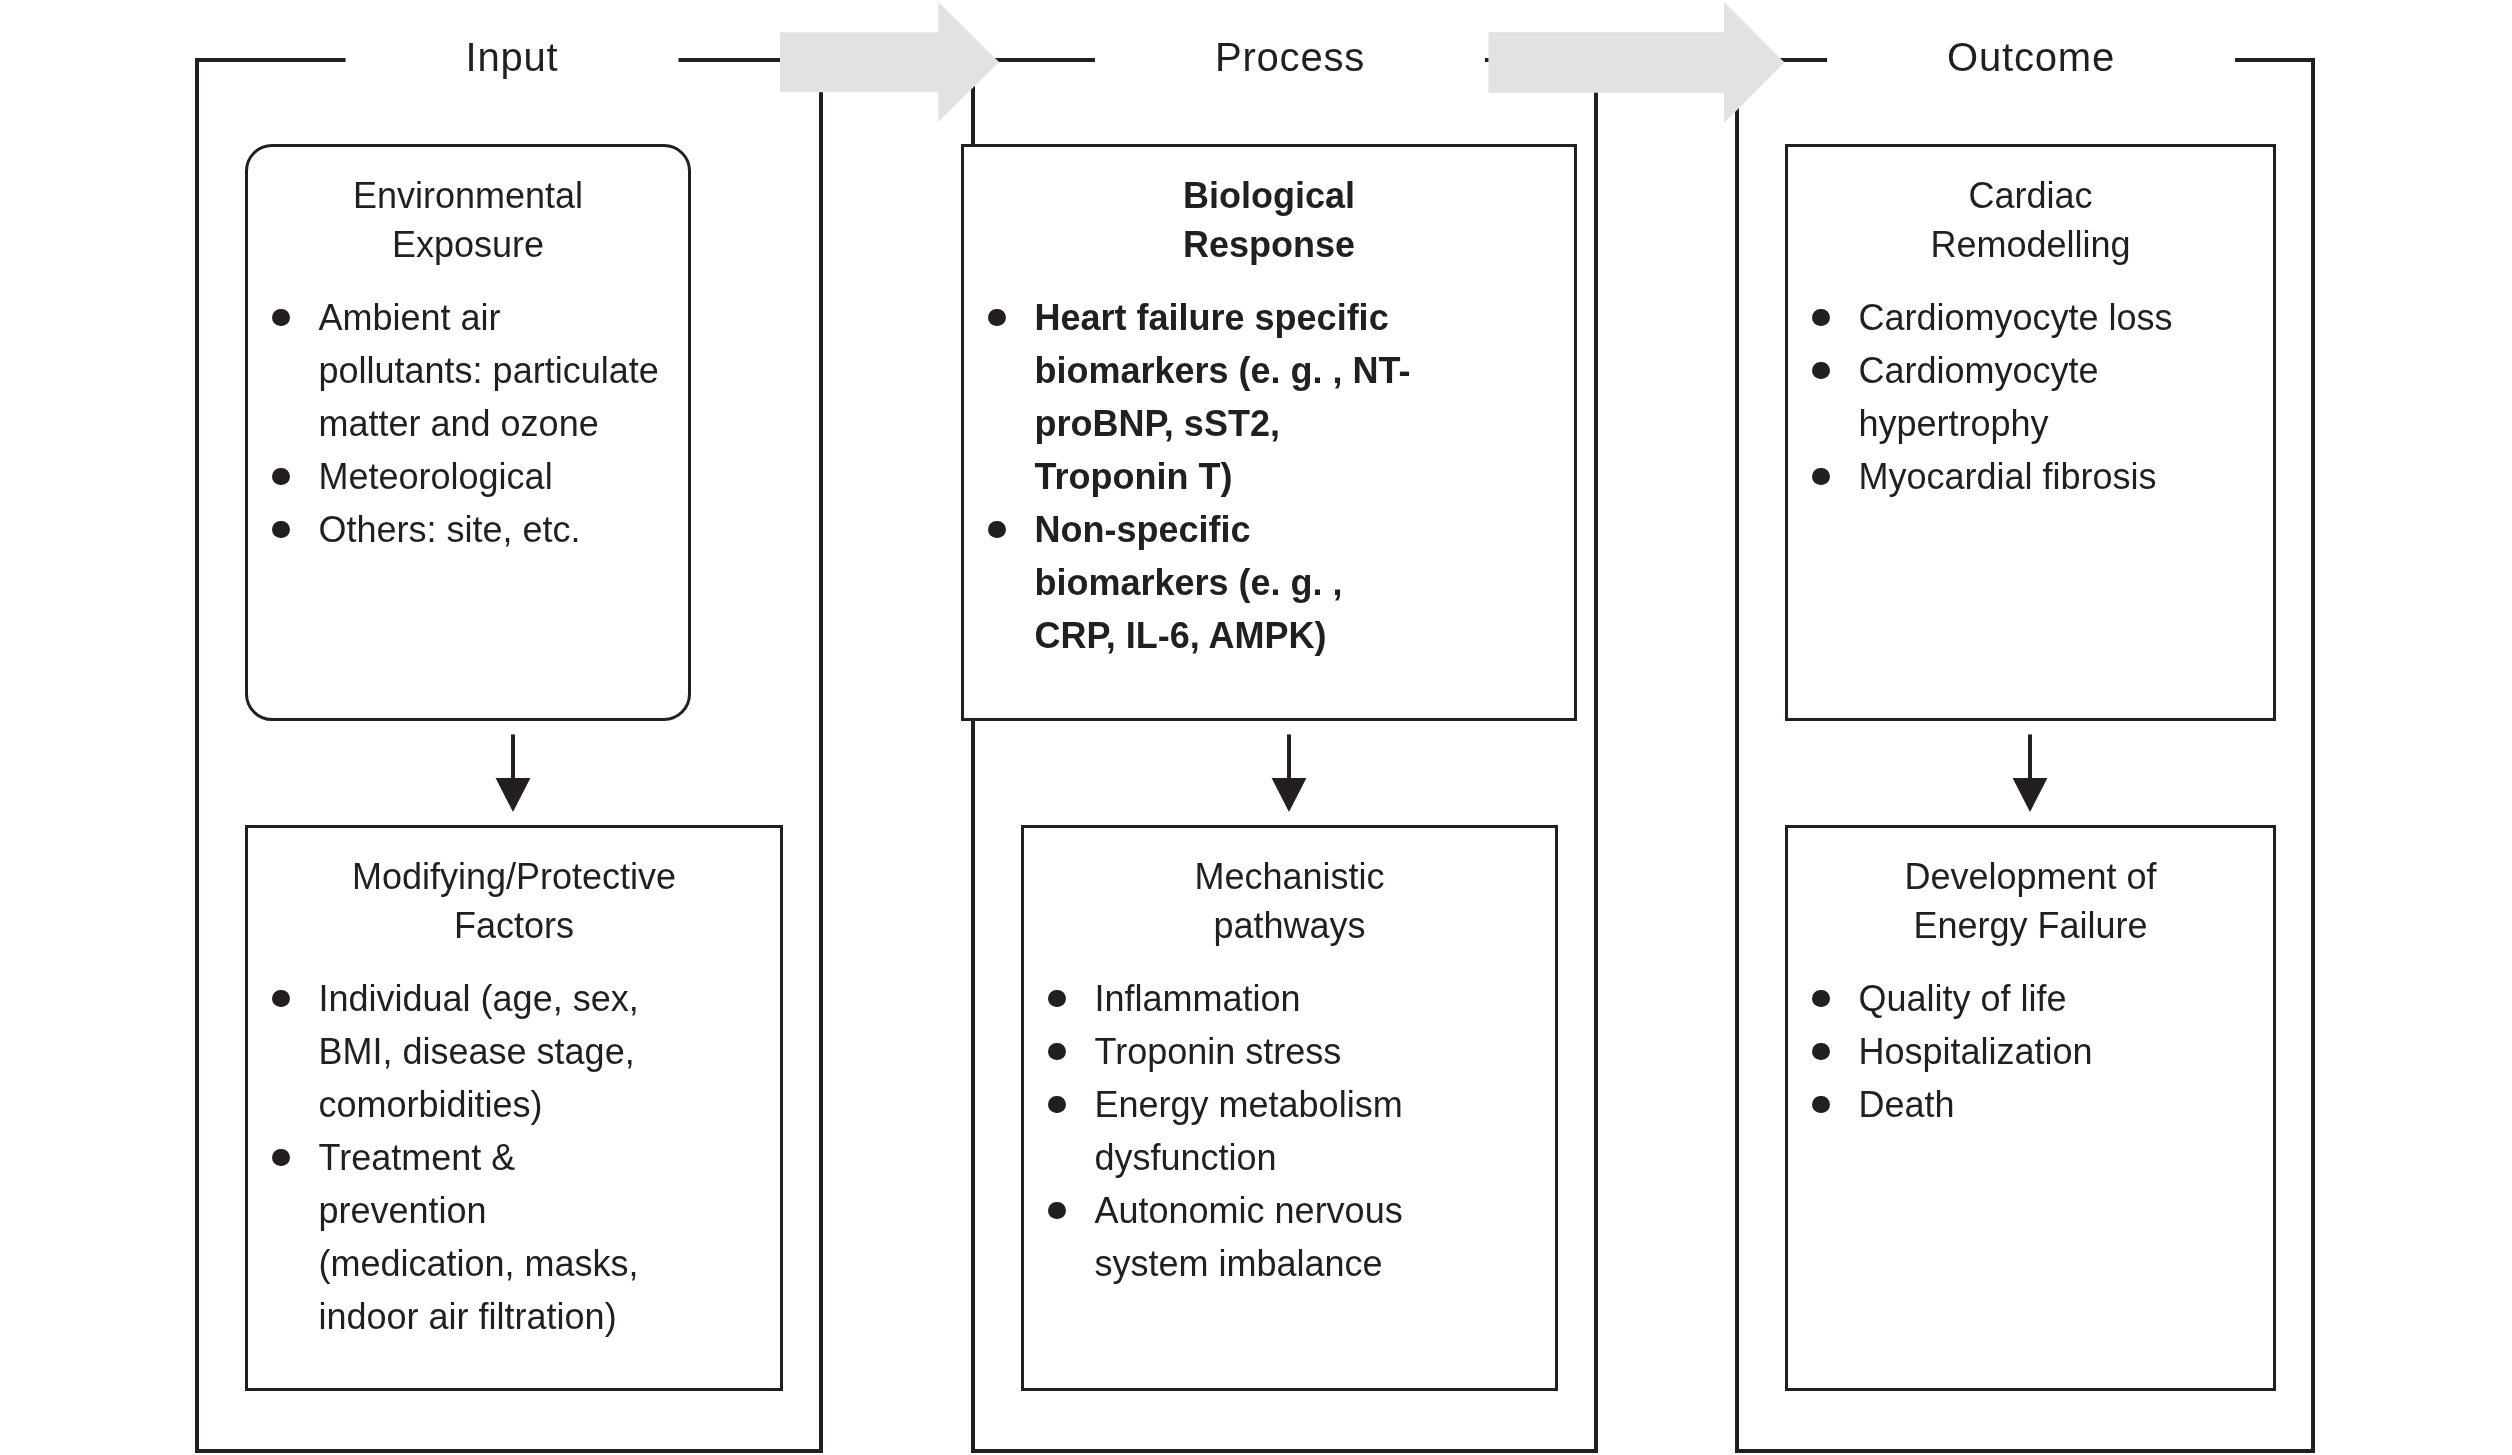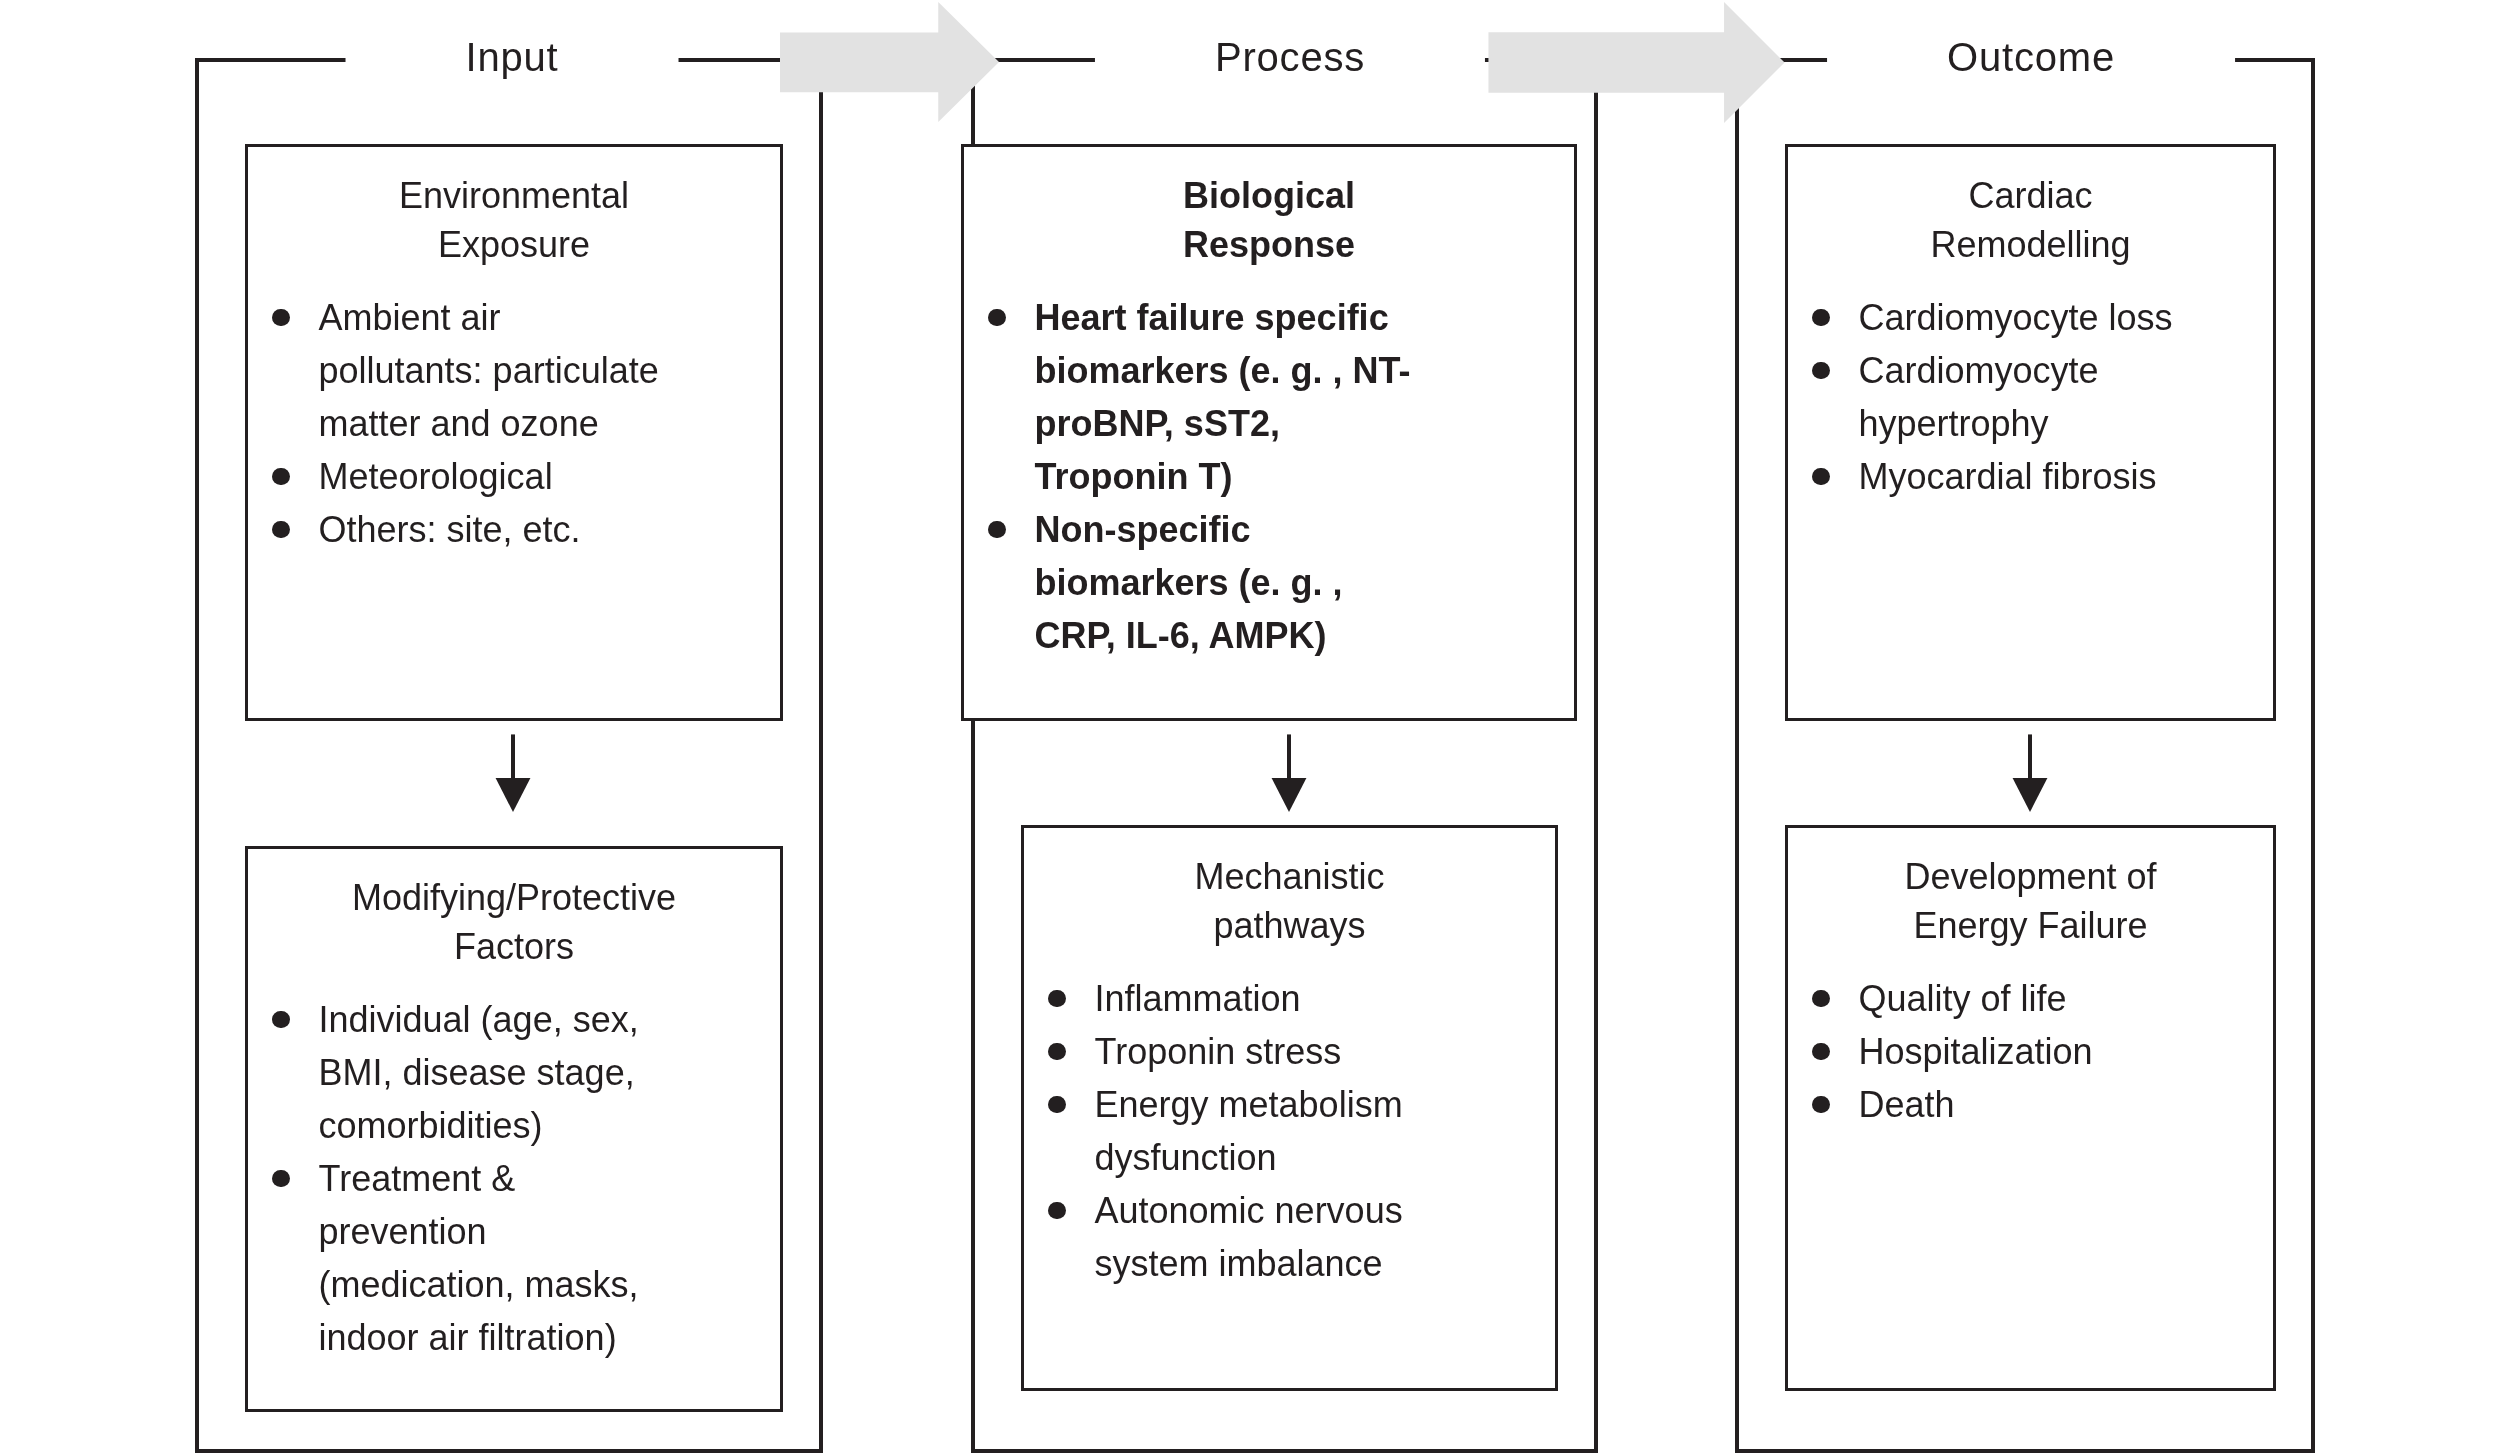--- a/index.html
+++ b/index.html
@@ -46,21 +46,21 @@
   <div class="lane-label" style="left:512px;">Input</div>
   <div class="lane-label" style="left:2031px;">Outcome</div>
 
   <svg class="flow-arrow" style="left:780px;top:2.4px;" width="219" height="120" viewBox="0 0 274 150">
     <polygon points="0,38 198,38 198,0 274,75 198,150 198,113 0,113" fill="#e2e2e2"></polygon>
   </svg>
   <svg class="flow-arrow" style="left:1488px;top:2.4px;" width="297" height="121" viewBox="0 0 372 152">
     <polygon points="0,38 296,38 296,0 372,76 296,152 296,114 0,114" fill="#e2e2e2"></polygon>
   </svg>
 
-  <div class="inner-box first" style="left:245px;width:538px;">
+  <div class="inner-box first" style="left:245px;width:446px;border-radius:27px;">
     <div class="box-title">Environmental
 Exposure</div>
     <ul class="bullets">
       <li>
           <span class="dot"></span>
           <span class="bullet-text">Ambient air
 pollutants: particulate
 matter and ozone</span>
         </li>
       <li>
@@ -72,21 +72,21 @@
           <span class="bullet-text">Others: site, etc.</span>
         </li>
     </ul>
   </div>
 
   <svg class="down-arrow" style="left:494px;top:734px;" width="38" height="80" viewBox="0 0 48 100">
     <line x1="24" y1="0" x2="24" y2="58" stroke="#231f20" stroke-width="5"></line>
     <polygon points="2,55 46,55 24,98" fill="#231f20"></polygon>
   </svg>
 
-  <div class="inner-box second" style="left:245px;width:538px;margin-top:21px;">
+  <div class="inner-box second" style="left:245px;width:538px;">
     <div class="box-title">Modifying/Protective
 Factors</div>
     <ul class="bullets">
       <li>
           <span class="dot"></span>
           <span class="bullet-text">Individual (age, sex,
 BMI, disease stage,
 comorbidities)</span>
         </li>
       <li>

